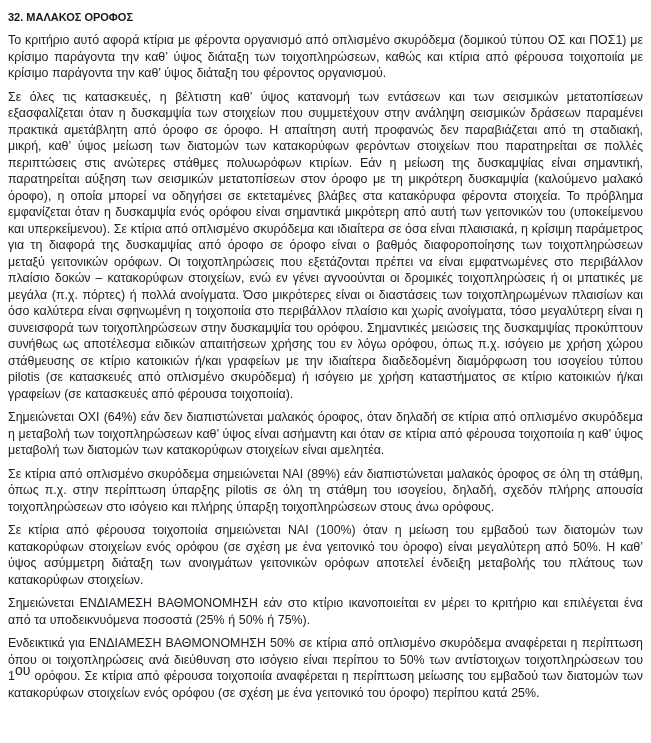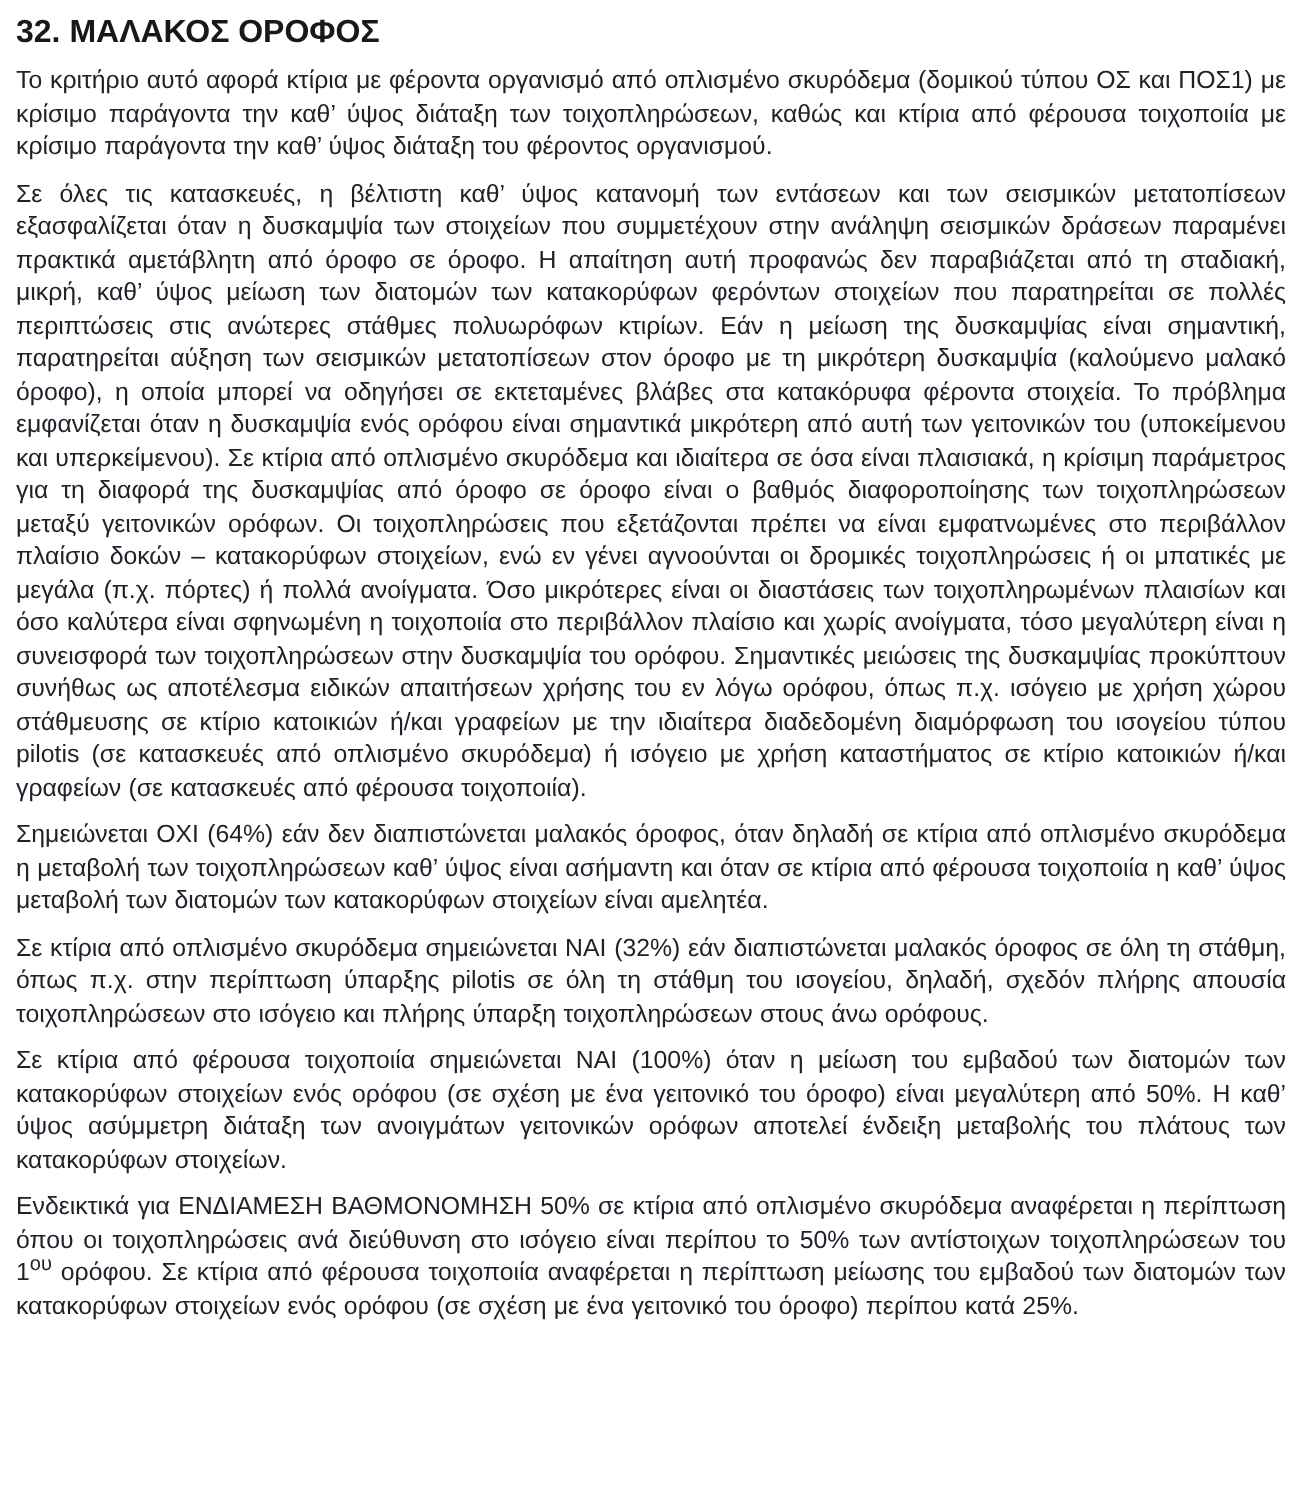--- a/index.html
+++ b/index.html
@@ -10,56 +10,57 @@
   .page {
     width: 651px;
     min-height: 743px;
     box-sizing: border-box;
     padding: 9px 8px 4px 8px;
     background: #ffffff;
     font-family: "Liberation Sans", sans-serif;
     color: #21212a;
   }
   .doc-title {
-    font-size: 16px;
+    font-size: 11px;
     line-height: 16px;
     font-weight: bold;
     color: #17171d;
     margin: 0 0 7px 0;
   }
   .doc-paragraph {
     font-size: 12.4px;
     line-height: 16.5px;
     text-align: justify;
     margin: 0 0 7px 0;
     word-spacing: 0.2px;
   }
   .doc-paragraph:last-child {
     margin-bottom: 0;
   }
   sup.ordinal {
-    font-size: 10px;
+    font-size: 14px;
     line-height: 0;
     vertical-align: super;
   }
 </style>
 </head>
 <body>
 
 <div class="page">
 
   <h1 class="doc-title">32. ΜΑΛΑΚΟΣ ΟΡΟΦΟΣ</h1>
 
   <p class="doc-paragraph">Το κριτήριο αυτό αφορά κτίρια με φέροντα οργανισμό από οπλισμένο σκυρόδεμα (δομικού τύπου ΟΣ και ΠΟΣ1) με κρίσιμο παράγοντα την καθ’ ύψος διάταξη των τοιχοπληρώσεων, καθώς και κτίρια από φέρουσα τοιχοποιία με κρίσιμο παράγοντα την καθ’ ύψος διάταξη του φέροντος οργανισμού.</p>
 
   <p class="doc-paragraph">Σε όλες τις κατασκευές, η βέλτιστη καθ’ ύψος κατανομή των εντάσεων και των σεισμικών μετατοπίσεων εξασφαλίζεται όταν η δυσκαμψία των στοιχείων που συμμετέχουν στην ανάληψη σεισμικών δράσεων παραμένει πρακτικά αμετάβλητη από όροφο σε όροφο. Η απαίτηση αυτή προφανώς δεν παραβιάζεται από τη σταδιακή, μικρή, καθ’ ύψος μείωση των διατομών των κατακορύφων φερόντων στοιχείων που παρατηρείται σε πολλές περιπτώσεις στις ανώτερες στάθμες πολυωρόφων κτιρίων. Εάν η μείωση της δυσκαμψίας είναι σημαντική, παρατηρείται αύξηση των σεισμικών μετατοπίσεων στον όροφο με τη μικρότερη δυσκαμψία (καλούμενο μαλακό όροφο), η οποία μπορεί να οδηγήσει σε εκτεταμένες βλάβες στα κατακόρυφα φέροντα στοιχεία. Το πρόβλημα εμφανίζεται όταν η δυσκαμψία ενός ορόφου είναι σημαντικά μικρότερη από αυτή των γειτονικών του (υποκείμενου και υπερκείμενου). Σε κτίρια από οπλισμένο σκυρόδεμα και ιδιαίτερα σε όσα είναι πλαισιακά, η κρίσιμη παράμετρος για τη διαφορά της δυσκαμψίας από όροφο σε όροφο είναι ο βαθμός διαφοροποίησης των τοιχοπληρώσεων μεταξύ γειτονικών ορόφων. Οι τοιχοπληρώσεις που εξετάζονται πρέπει να είναι εμφατνωμένες στο περιβάλλον πλαίσιο δοκών – κατακορύφων στοιχείων, ενώ εν γένει αγνοούνται οι δρομικές τοιχοπληρώσεις ή οι μπατικές με μεγάλα (π.χ. πόρτες) ή πολλά ανοίγματα. Όσο μικρότερες είναι οι διαστάσεις των τοιχοπληρωμένων πλαισίων και όσο καλύτερα είναι σφηνωμένη η τοιχοποιία στο περιβάλλον πλαίσιο και χωρίς ανοίγματα, τόσο μεγαλύτερη είναι η συνεισφορά των τοιχοπληρώσεων στην δυσκαμψία του ορόφου. Σημαντικές μειώσεις της δυσκαμψίας προκύπτουν συνήθως ως αποτέλεσμα ειδικών απαιτήσεων χρήσης του εν λόγω ορόφου, όπως π.χ. ισόγειο με χρήση χώρου στάθμευσης σε κτίριο κατοικιών ή/και γραφείων με την ιδιαίτερα διαδεδομένη διαμόρφωση του ισογείου τύπου pilotis (σε κατασκευές από οπλισμένο σκυρόδεμα) ή ισόγειο με χρήση καταστήματος σε κτίριο κατοικιών ή/και γραφείων (σε κατασκευές από φέρουσα τοιχοποιία).</p>
 
 
   <p class="doc-paragraph">Σημειώνεται ΟΧΙ (64%) εάν δεν διαπιστώνεται μαλακός όροφος, όταν δηλαδή σε κτίρια από οπλισμένο σκυρόδεμα η μεταβολή των τοιχοπληρώσεων καθ’ ύψος είναι ασήμαντη και όταν σε κτίρια από φέρουσα τοιχοποιία η καθ’ ύψος μεταβολή των διατομών των κατακορύφων στοιχείων είναι αμελητέα.</p>
 
-  <p class="doc-paragraph">Σε κτίρια από οπλισμένο σκυρόδεμα σημειώνεται ΝΑΙ (32%) εάν διαπιστώνεται μαλακός όροφος σε όλη τη στάθμη, όπως π.χ. στην περίπτωση ύπαρξης pilotis σε όλη τη στάθμη του ισογείου, δηλαδή, σχεδόν πλήρης απουσία τοιχοπληρώσεων στο ισόγειο και πλήρης ύπαρξη τοιχοπληρώσεων στους άνω ορόφους.</p>
+  <p class="doc-paragraph">Σε κτίρια από οπλισμένο σκυρόδεμα σημειώνεται ΝΑΙ (89%) εάν διαπιστώνεται μαλακός όροφος σε όλη τη στάθμη, όπως π.χ. στην περίπτωση ύπαρξης pilotis σε όλη τη στάθμη του ισογείου, δηλαδή, σχεδόν πλήρης απουσία τοιχοπληρώσεων στο ισόγειο και πλήρης ύπαρξη τοιχοπληρώσεων στους άνω ορόφους.</p>
 
   <p class="doc-paragraph">Σε κτίρια από φέρουσα τοιχοποιία σημειώνεται ΝΑΙ (100%) όταν η μείωση του εμβαδού των διατομών των κατακορύφων στοιχείων ενός ορόφου (σε σχέση με ένα γειτονικό του όροφο) είναι μεγαλύτερη από 50%. Η καθ’ ύψος ασύμμετρη διάταξη των ανοιγμάτων γειτονικών ορόφων αποτελεί ένδειξη μεταβολής του πλάτους των κατακορύφων στοιχείων.</p>
 
+  <p class="doc-paragraph">Σημειώνεται ΕΝΔΙΑΜΕΣΗ ΒΑΘΜΟΝΟΜΗΣΗ εάν στο κτίριο ικανοποιείται εν μέρει το κριτήριο και επιλέγεται ένα από τα υποδεικνυόμενα ποσοστά (25% ή 50% ή 75%).</p>
 
   <p class="doc-paragraph"><span>Ενδεικτικά για ΕΝΔΙΑΜΕΣΗ ΒΑΘΜΟΝΟΜΗΣΗ 50% σε κτίρια από οπλισμένο σκυρόδεμα αναφέρεται η περίπτωση όπου οι τοιχοπληρώσεις ανά διεύθυνση στο ισόγειο είναι περίπου το 50% των αντίστοιχων τοιχοπληρώσεων του 1</span><sup class="ordinal">ου</sup><span> ορόφου. Σε κτίρια από φέρουσα τοιχοποιία αναφέρεται η περίπτωση μείωσης του εμβαδού των διατομών των κατακορύφων στοιχείων ενός ορόφου (σε σχέση με ένα γειτονικό του όροφο) περίπου κατά 25%.</span></p>
 
 </div>
 
 </body></html>

